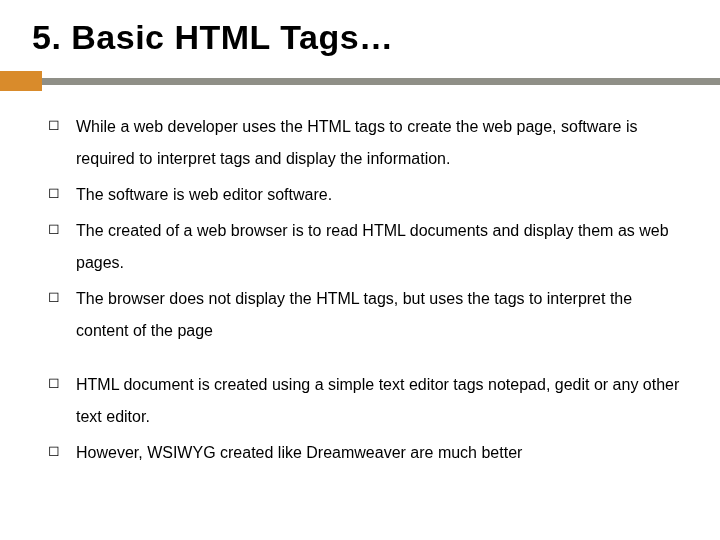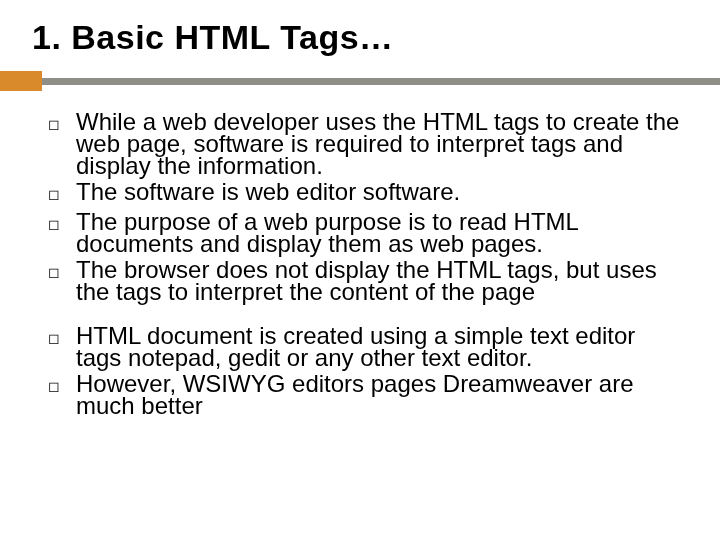--- a/index.html
+++ b/index.html
@@ -50,60 +50,60 @@
     margin-bottom: 4px;
   }
   .bullet-marker {
     flex: 0 0 28px;
     font-size: 14px;
     line-height: 26px;
     color: #000;
     text-align: left;
   }
   .bullet-text {
-    font-size: 24px;
-    line-height: 22px;
+    font-size: 16px;
+    line-height: 32px;
     flex: 1;
   }
 </style>
 </head>
 <body>
 
 <div class="slide">
-  <h1 class="title">1. Basic HTML Tags…</h1>
+  <h1 class="title">5. Basic HTML Tags…</h1>
   <div class="accent-bar">
     <div class="accent-gray"></div>
     <div class="accent-orange"></div>
   </div>
   <div class="content">
 
     <div class="bullet-group">
       <div class="bullet-item">
         <span class="bullet-marker">◻</span>
         <span class="bullet-text">While a web developer uses the HTML tags to create the web page, software is required to interpret tags and display the information.</span>
       </div>
       <div class="bullet-item">
         <span class="bullet-marker">◻</span>
         <span class="bullet-text">The software is web editor software.</span>
       </div>
       <div class="bullet-item">
         <span class="bullet-marker">◻</span>
-        <span class="bullet-text">The purpose of a web purpose is to read HTML documents and display them as web pages.</span>
+        <span class="bullet-text">The created of a web browser is to read HTML documents and display them as web pages.</span>
       </div>
       <div class="bullet-item">
         <span class="bullet-marker">◻</span>
         <span class="bullet-text">The browser does not display the HTML tags, but uses the tags to interpret the content of the page</span>
       </div>
     </div>
 
     <div class="bullet-group">
       <div class="bullet-item">
         <span class="bullet-marker">◻</span>
         <span class="bullet-text">HTML document is created using a simple text editor tags notepad, gedit or any other text editor.</span>
       </div>
       <div class="bullet-item">
         <span class="bullet-marker">◻</span>
-        <span class="bullet-text">However, WSIWYG editors pages Dreamweaver are much better</span>
+        <span class="bullet-text">However, WSIWYG created like Dreamweaver are much better</span>
       </div>
     </div>
 
   </div>
 </div>
 
 </body></html>

